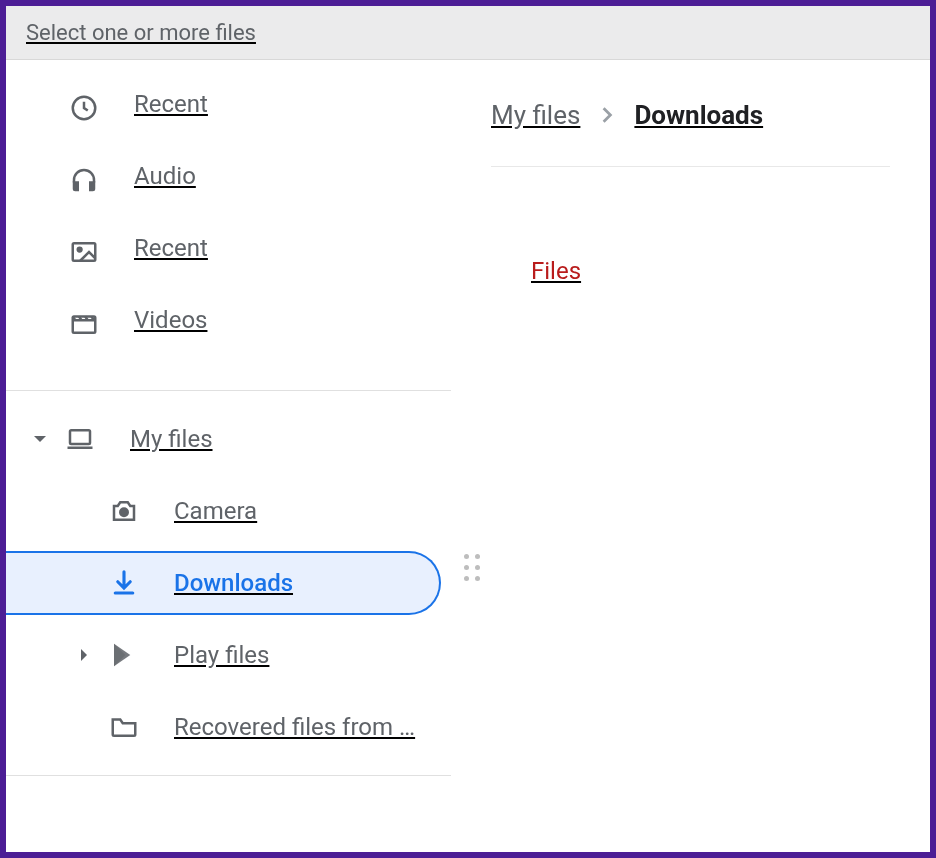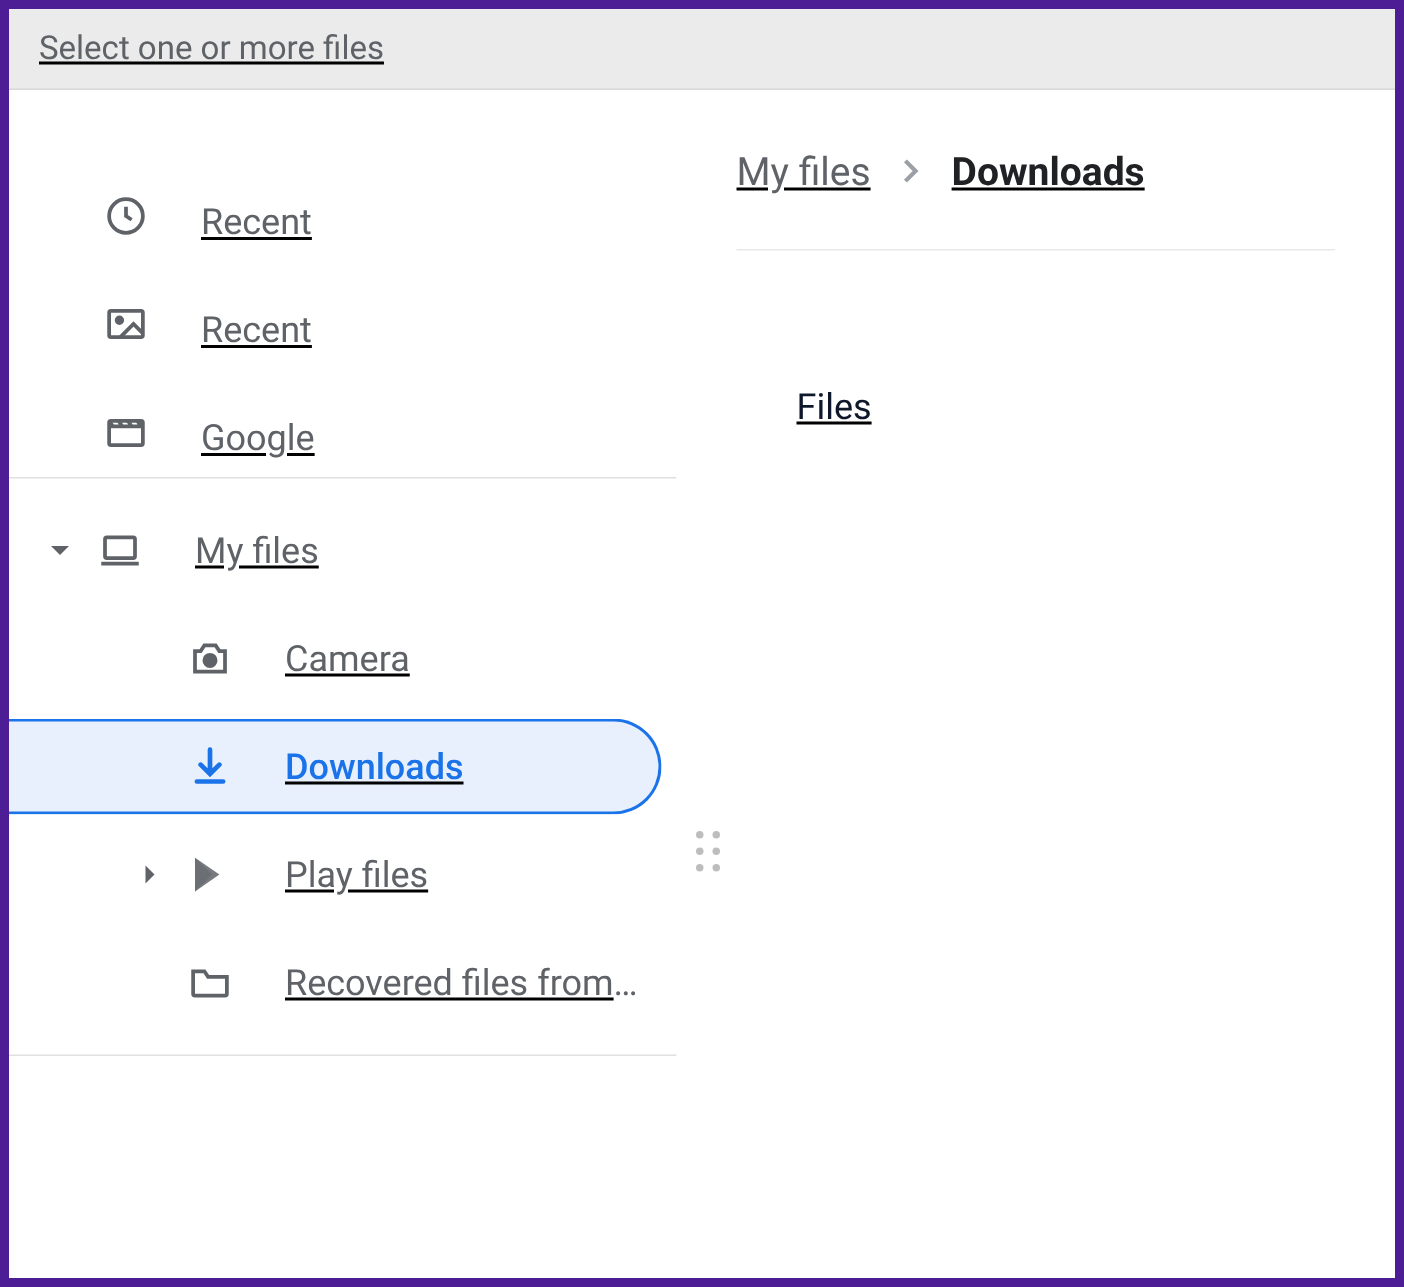--- a/index.html
+++ b/index.html
@@ -36,21 +36,21 @@
       overflow: hidden;
     }
     .sidebar {
       width: 445px;
       flex-shrink: 0;
       overflow-y: auto;
       padding-top: 30px;
     }
     .nav-item {
       display: flex;
-      align-items: flex-end;
+      align-items: flex-start;
       height: 72px;
       padding-left: 60px;
       cursor: pointer;
       color: #5f6368;
       font-size: 24px;
     }
     .nav-item .icon {
       width: 36px;
       height: 36px;
       display: flex;
@@ -74,21 +74,21 @@
       height: 72px;
       cursor: pointer;
       color: #5f6368;
       font-size: 24px;
       position: relative;
     }
     .tree-item.level-0 {
       padding-left: 12px;
     }
     .tree-item.level-1 {
-      padding-left: 72px;
+      padding-left: 56px;
     }
     .tree-item .expand {
       width: 44px;
       display: flex;
       align-items: center;
       justify-content: center;
       color: #5f6368;
     }
     .tree-item .expand svg {
       width: 16px;
@@ -178,21 +178,21 @@
     .breadcrumb .current {
       font-weight: 700;
       color: #202124;
     }
     .main-divider {
       height: 1px;
       background: #e8e8e8;
     }
     .section-header {
       font-size: 24px;
-      color: #0f172a;
+      color: #b91c1c;
       padding: 90px 0 0 40px;
     }
   </style>
 </head>
 <body>
 
 <div class="window">
 
   <div class="titlebar">
     <span>Select one or more files</span>
@@ -205,40 +205,49 @@
       <div class="nav-item">
         <span class="icon">
           <svg viewBox="0 0 24 24" fill="none" stroke="currentColor" stroke-width="2">
             <circle cx="12" cy="12" r="9"></circle>
               <path d="M12 7v5l3 2"></path>
           </svg>
         </span>
         <span class="label">Recent</span>
       </div>
 
+      <div class="nav-item">
+        <span class="icon">
+          <svg viewBox="0 0 24 24" fill="none" stroke="currentColor" stroke-width="2">
+            <path d="M4 14v-2a8 8 0 0 1 16 0v2"></path>
+            <path d="M4 14h3v6H5a1 1 0 0 1-1-1v-5zM17 14h3v5a1 1 0 0 1-1 1h-2v-6z" fill="currentColor"></path>
+          </svg>
+        </span>
+        <span class="label">Audio</span>
+      </div>
 
       <div class="nav-item">
         <span class="icon">
           <svg viewBox="0 0 24 24" fill="none" stroke="currentColor" stroke-width="2">
             <rect x="3" y="5" width="18" height="14" rx="1"></rect>
             <circle cx="8.5" cy="10" r="1.5" fill="currentColor"></circle>
             <path d="M21 17l-5-5-7 7"></path>
           </svg>
         </span>
         <span class="label">Recent</span>
       </div>
 
       <div class="nav-item">
         <span class="icon">
           <svg viewBox="0 0 24 24" fill="none" stroke="currentColor" stroke-width="2">
             <rect x="3" y="6" width="18" height="13" rx="1"></rect>
             <path d="M3 6l2 3M8 6l2 3M13 6l2 3M18 6l2 3M3 9h18"></path>
           </svg>
         </span>
-        <span class="label">Google</span>
+        <span class="label">Videos</span>
       </div>
 
       <div class="section-divider"></div>
 
       <div class="tree-item level-0">
         <span class="expand">
           <svg viewBox="0 0 16 16" fill="currentColor">
               <path d="M2 5l6 6 6-6z"></path>
             </svg>
         </span>

